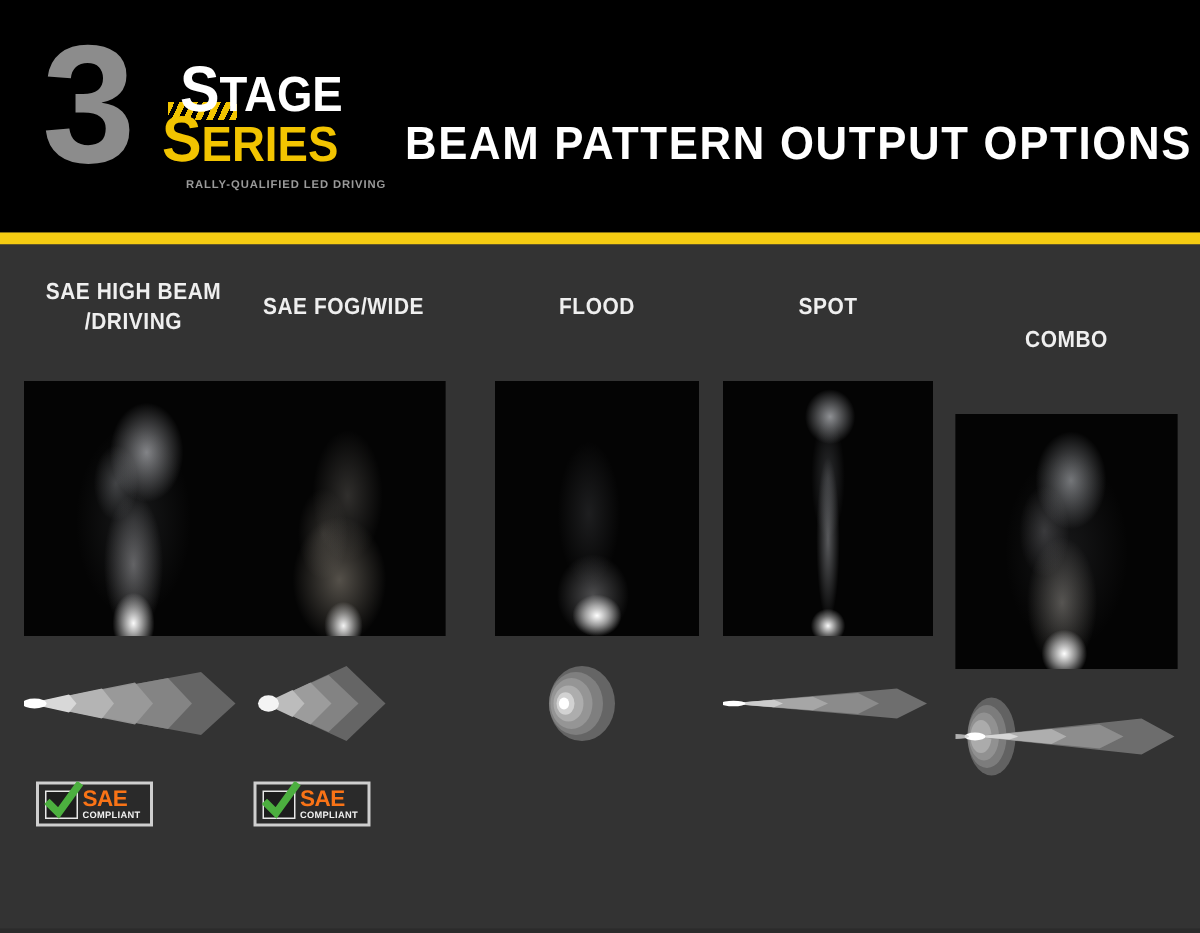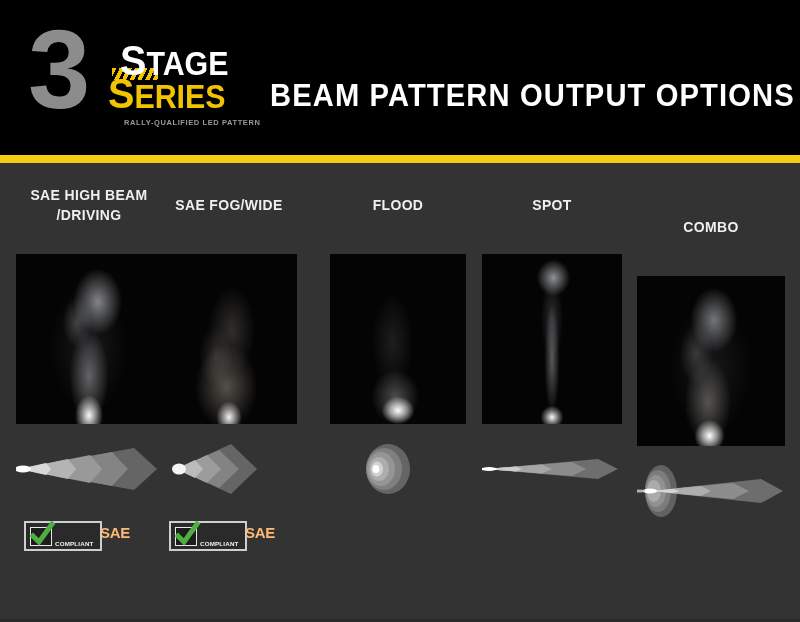--- a/index.html
+++ b/index.html
@@ -84,42 +84,42 @@
     border:2px solid #cfcfcf;box-sizing:border-box;
     display:flex;align-items:center;
   }
   .sae .chk{
     position:relative;width:22px;height:19px;margin-left:4px;
     border:1.5px solid #e8e8e8;box-sizing:border-box;background:#1d1d1d;flex:none;
   }
   .sae .chk svg{position:absolute;left:-3px;top:-7px;width:28px;height:28px;}
   .sae .txt{margin-left:3px;line-height:1;}
   .sae .t1{
-    color:#fdba74;font-size:15px;font-weight:bold;letter-spacing:-0.3px;
-    font-family:"Liberation Sans",sans-serif;display:block;margin-left:45px;
+    color:#f97316;font-size:15px;font-weight:bold;letter-spacing:-0.3px;
+    font-family:"Liberation Sans",sans-serif;display:block;
   }
   .sae .t2{
     color:#f0f0f0;font-size:6.2px;font-weight:bold;letter-spacing:0.2px;
     font-family:"Liberation Sans",sans-serif;display:block;margin-top:1px;
   }
   .footer-edge{position:absolute;left:0;bottom:0;width:800px;height:3px;background:#2b2b2b;}
 </style>
 </head>
 <body>
 
 <div class="page">
 
   <div class="header">
 
     <div class="logo">
       <div class="logo-3">3</div>
       <div class="logo-stripes"></div>
       <div class="logo-stage"><span class="cap">S</span>TAGE</div>
       <div class="logo-series"><span class="cap">S</span>ERIES</div>
-      <div class="logo-tag">RALLY-QUALIFIED LED PATTERN</div>
+      <div class="logo-tag">RALLY-QUALIFIED LED DRIVING</div>
     </div>
 
     <div class="title">BEAM PATTERN OUTPUT OPTIONS</div>
   </div>
 
   <div class="yellow-bar"></div>
 
   <div class="grid">
 
     <div class="col" style="left:16px;width:146px;">

